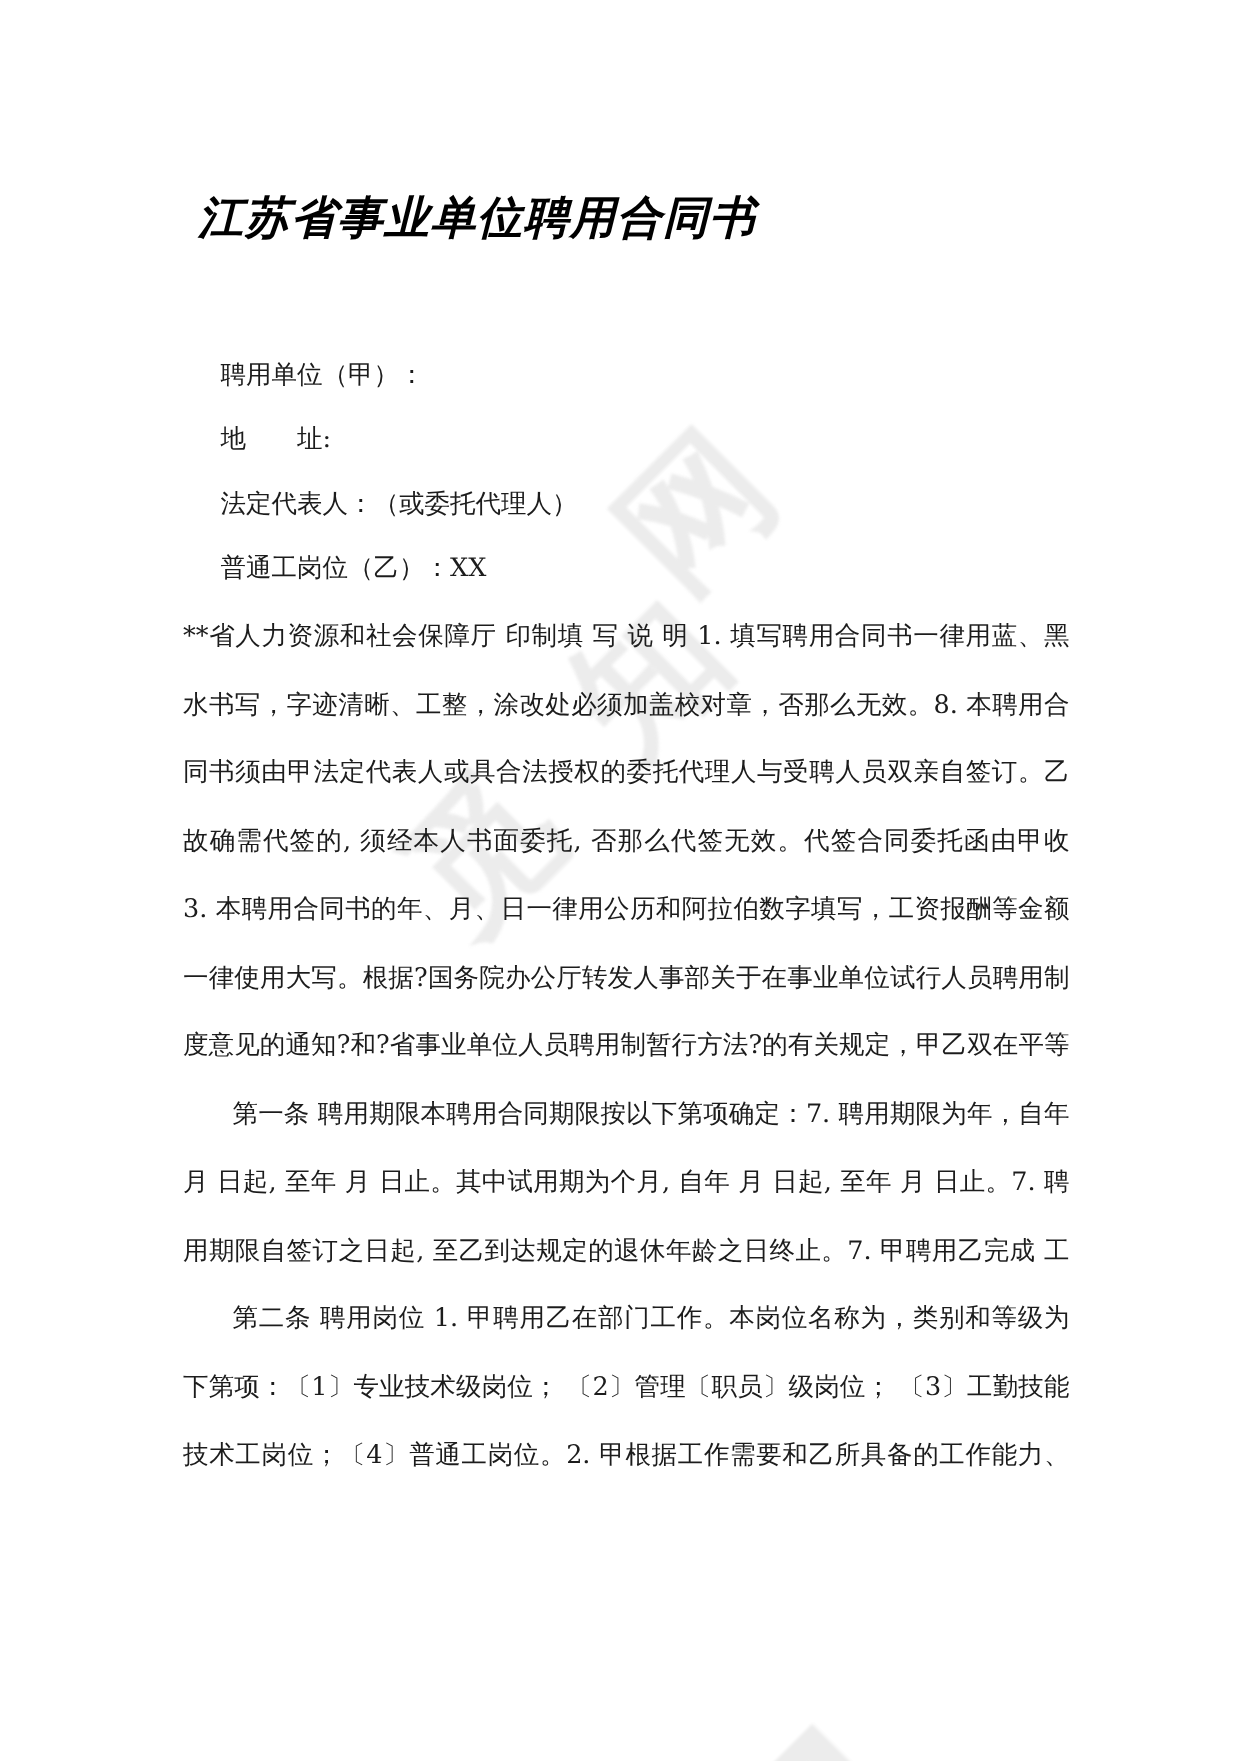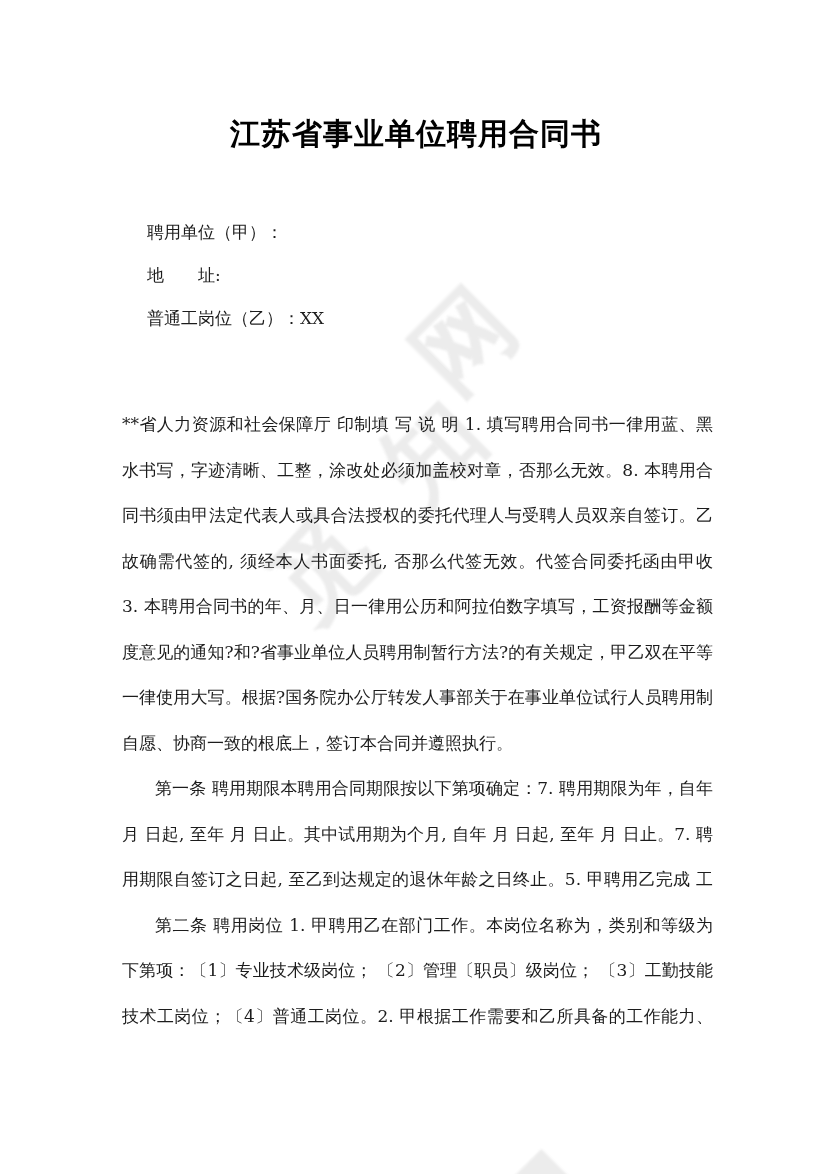--- a/index.html
+++ b/index.html
@@ -34,33 +34,34 @@
   .wmc.c1 { left: 323px; top: 570px; font-size: 96px; }
   .wmc.c2 { left: 433px; top: 452px; font-size: 96px; }
   .wmc.c3 { left: 465px; top: 342px; font-size: 96px; }
   .wmc.c4 { left: 548px; top: 1268px; font-size: 195px; }
   
   .title {
     position: absolute;
     top: 110px;
     left: 120px;
     width: 592px;
-    margin: 0;
+    margin: 12px;
     height: 48px;
     line-height: 48px;
-    text-align: center;
+    text-align: left;
     font-size: 30px;
     font-weight: bold;
     letter-spacing: 1px;
     color: #000000;
+    font-style: italic;
   }
   
   .party {
     position: absolute;
-    top: 211px;
+    top: 229px;
     left: 147px;
     width: 560px;
   }
   .pline {
     height: 43px;
     line-height: 43px;
     font-size: 17px;
     white-space: pre;
   }
   
@@ -98,33 +99,33 @@
     <span class="wmc c2">知</span>
     <span class="wmc c3">网</span>
     <span class="wmc c4">网</span>
   </div>
 
   <h1 class="title">江苏省事业单位聘用合同书</h1>
 
   <div class="party">
     <div class="pline">聘用单位（甲）：</div>
     <div class="pline">地　　址:</div>
+    <div class="pline">法定代表人：（或委托代理人）</div>
     <div class="pline">普通工岗位（乙）：XX</div>
   </div>
 
   <div class="bodytext">
     <div class="bline fill">**省人力资源和社会保障厅 印制填 写 说 明 1. 填写聘用合同书一律用蓝、黑墨</div>
     <div class="bline fill">水书写，字迹清晰、工整，涂改处必须加盖校对章，否那么无效。8. 本聘用合</div>
     <div class="bline fill">同书须由甲法定代表人或具合法授权的委托代理人与受聘人员双亲自签订。乙因</div>
     <div class="bline fill">故确需代签的, 须经本人书面委托, 否那么代签无效。代签合同委托函由甲收执。</div>
     <div class="bline fill">3. 本聘用合同书的年、月、日一律用公历和阿拉伯数字填写，工资报酬等金额</div>
+    <div class="bline fill">一律使用大写。根据?国务院办公厅转发人事部关于在事业单位试行人员聘用制</div>
     <div class="bline fill">度意见的通知?和?省事业单位人员聘用制暂行方法?的有关规定，甲乙双在平等</div>
-    <div class="bline fill">一律使用大写。根据?国务院办公厅转发人事部关于在事业单位试行人员聘用制</div>
-    <div class="bline">自愿、协商一致的根底上，签订本合同并遵照执行。</div>
     <div class="bline fill indent">第一条 聘用期限本聘用合同期限按以下第项确定：7. 聘用期限为年，自年</div>
     <div class="bline fill">月 日起, 至年 月 日止。其中试用期为个月, 自年 月 日起, 至年 月 日止。7. 聘</div>
-    <div class="bline fill">用期限自签订之日起, 至乙到达规定的退休年龄之日终止。5. 甲聘用乙完成 工</div>
+    <div class="bline fill">用期限自签订之日起, 至乙到达规定的退休年龄之日终止。7. 甲聘用乙完成 工</div>
     <div class="bline fill indent">第二条 聘用岗位 1. 甲聘用乙在部门工作。本岗位名称为，类别和等级为以</div>
     <div class="bline fill">下第项：〔1〕专业技术级岗位； 〔2〕管理〔职员〕级岗位； 〔3〕工勤技能级</div>
     <div class="bline fill">技术工岗位；〔4〕普通工岗位。2. 甲根据工作需要和乙所具备的工作能力、岗</div>
   </div>
 
 </div>
 
 </body></html>

